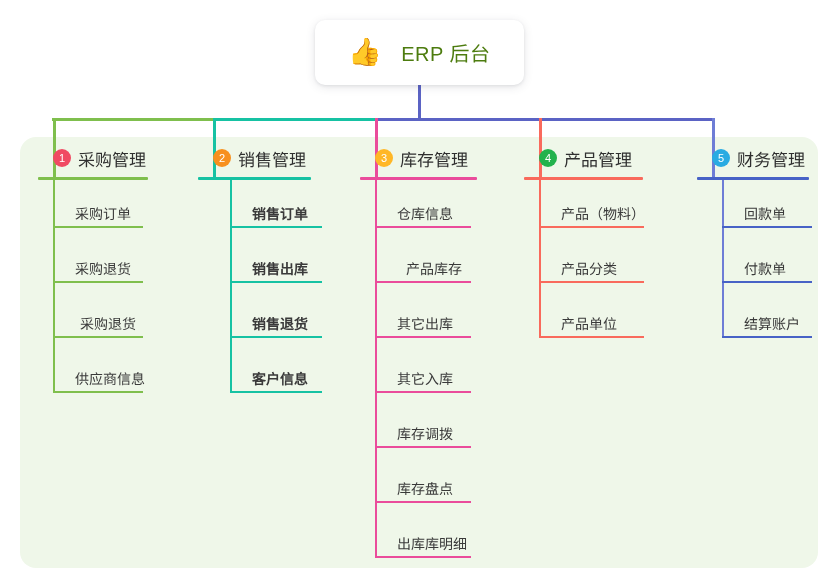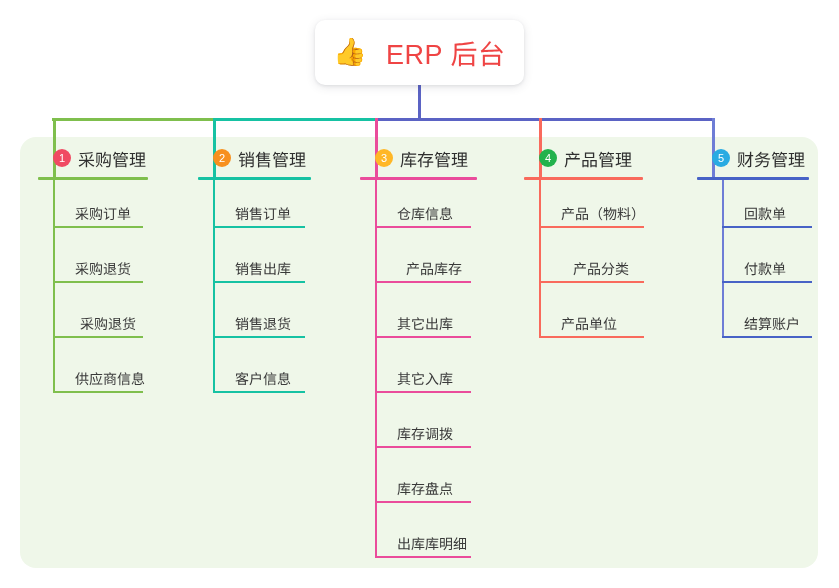--- a/index.html
+++ b/index.html
@@ -37,22 +37,22 @@
     justify-content: center;
     gap: 10px;
     z-index: 6;
   }
   .root-emoji {
     font-size: 27px;
     line-height: 1;
     color: #F2B233;
   }
   .root-title {
-    font-size: 27px;
-    color: #ef4444;
+    font-size: 20px;
+    color: #4d7c0f;
     letter-spacing: 0.5px;
     white-space: nowrap;
     margin-left: 9px;
   }
 
   
   .panel {
     position: absolute;
     left: 20px;
     top: 137px;
@@ -187,21 +187,21 @@
           </div>
           <div class="item-rule" style="left: 0px; top: 211px; position: absolute; width: 90px; background: rgb(127, 191, 77);"></div>
         </div>
       </div>
       <div class="col" style="left: 198px;">
         <div class="col-head">
           <span class="badge" style="background: rgb(247, 144, 30);">2</span>
           <span class="col-title">销售管理</span>
         </div>
         <div class="head-rule" style="width: 113px; background: rgb(22, 194, 163);"></div>
-        <div class="items" style="position: relative; margin-left: 15px; height: 220px;">
+        <div class="items" style="position: relative; margin-left: 32px; height: 220px; font-weight: bold;">
           <div class="item-spine" style="left: 0px; top: 0px; height: 212px; background: rgb(22, 194, 163);"></div>
           <div class="item" style="position: absolute; left: 0px; top: 24px; height: 22px;">
             <span class="item-label">销售订单</span>
           </div>
           <div class="item-rule" style="left: 0px; top: 46px; position: absolute; width: 92px; background: rgb(22, 194, 163);"></div>
           <div class="item" style="position: absolute; left: 0px; top: 79px; height: 22px;">
             <span class="item-label">销售出库</span>
           </div>
           <div class="item-rule" style="left: 0px; top: 101px; position: absolute; width: 92px; background: rgb(22, 194, 163);"></div>
           <div class="item" style="position: absolute; left: 0px; top: 134px; height: 22px; align-items: flex-end;">
@@ -257,21 +257,21 @@
           <span class="badge" style="background: rgb(34, 178, 76);">4</span>
           <span class="col-title">产品管理</span>
         </div>
         <div class="head-rule" style="width: 119px; background: rgb(249, 106, 92);"></div>
         <div class="items" style="position: relative; margin-left: 15px; height: 165px;">
           <div class="item-spine" style="left: 0px; top: 0px; height: 157px; background: rgb(249, 106, 92);"></div>
           <div class="item" style="position: absolute; left: 0px; top: 24px; height: 22px;">
             <span class="item-label">产品（物料）</span>
           </div>
           <div class="item-rule" style="left: 0px; top: 46px; position: absolute; width: 105px; background: rgb(249, 106, 92);"></div>
-          <div class="item" style="position: absolute; left: 0px; top: 79px; height: 22px; margin-left: 12px;">
+          <div class="item" style="position: absolute; left: 0px; top: 79px; height: 22px;">
             <span class="item-label">产品分类</span>
           </div>
           <div class="item-rule" style="left: 0px; top: 101px; position: absolute; width: 105px; background: rgb(249, 106, 92);"></div>
           <div class="item" style="position: absolute; left: 0px; top: 134px; height: 22px;">
             <span class="item-label">产品单位</span>
           </div>
           <div class="item-rule" style="left: 0px; top: 156px; position: absolute; width: 105px; background: rgb(249, 106, 92);"></div>
         </div>
       </div>
       <div class="col" style="left: 697px;">

